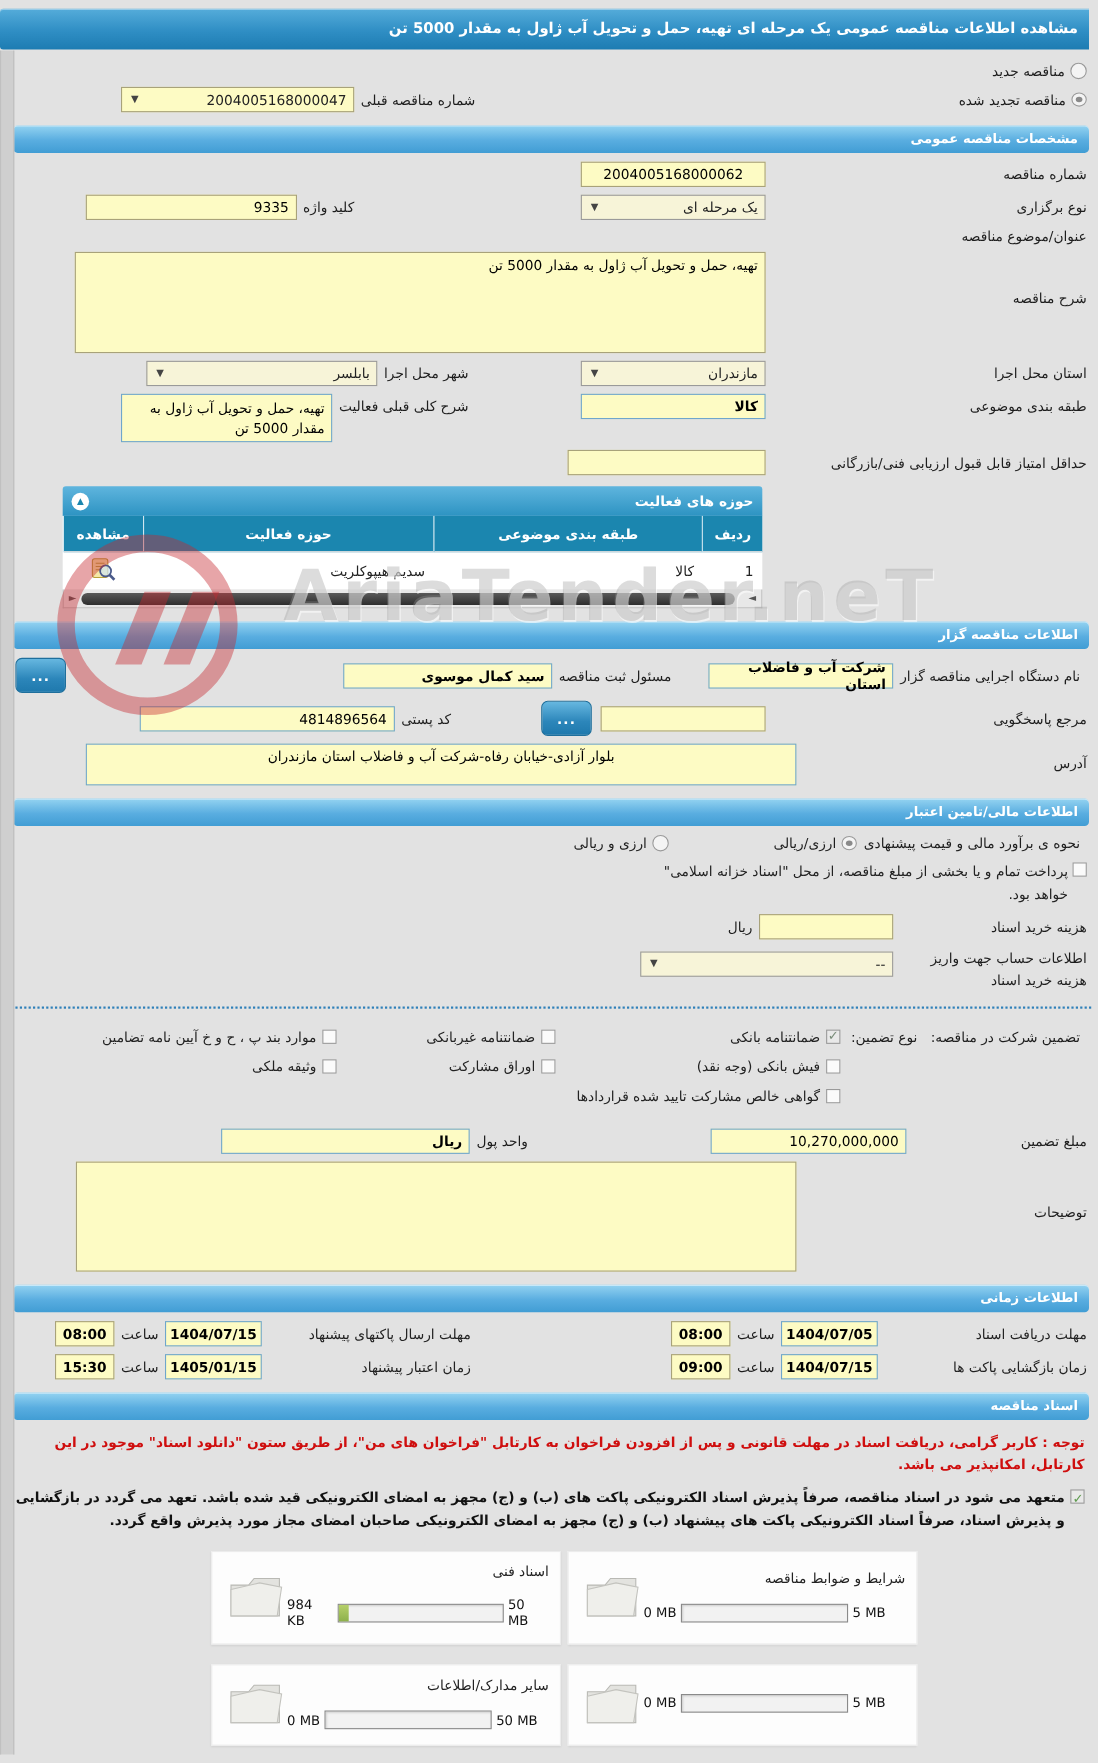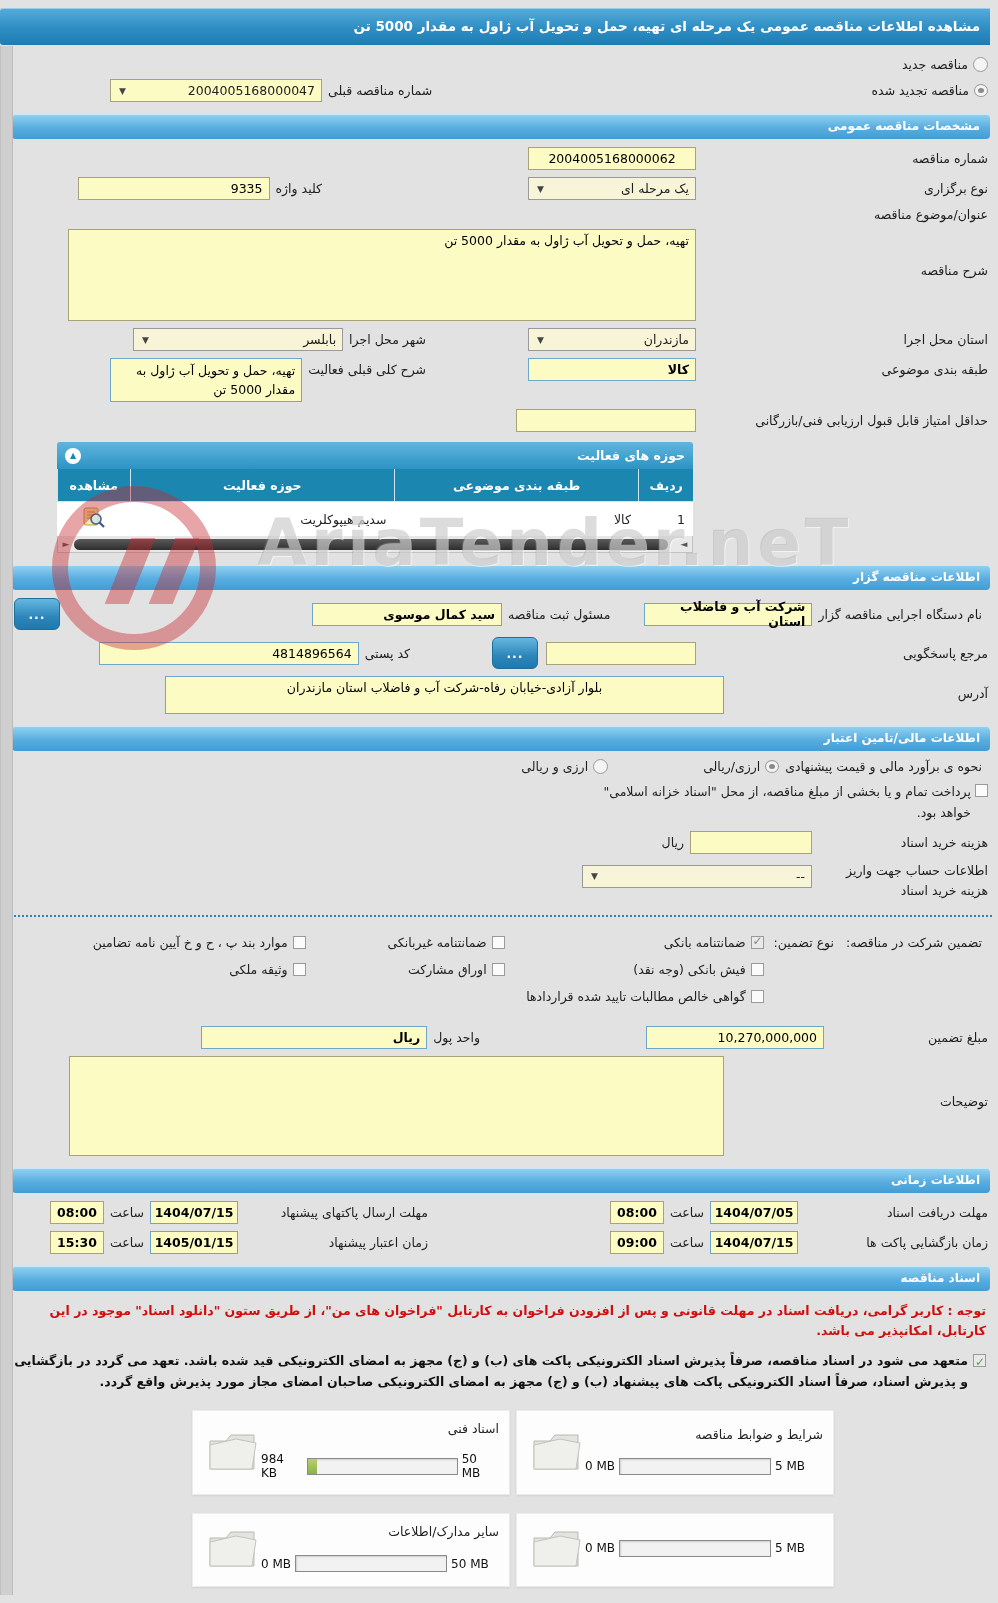--- a/index.html
+++ b/index.html
@@ -227,26 +227,26 @@
   <span class="fld hl b" style="width:190px;">سید کمال موسوی</span>
   <span class="dots-btn" style="margin-right:auto;">...</span>
 </div>
 
 <div class="row">
   <span class="lbl">مرجع پاسخگویی</span>
   <span class="fld" style="width:150px;"></span>
   <span class="dots-btn" style="margin-right:8px;">...</span>
   <span style="flex:0 0 76px;"></span>
   <span class="lbl auto">کد پستی</span>
-  <span class="fld hl" style="width:260px;justify-content:flex-start;">4814896564</span>
+  <span class="fld hl" style="width:232px;justify-content:flex-start;">4814896564</span>
 </div>
 
 <div class="row top-align">
   <span class="lbl" style="flex:0 0 260px;padding-top:10px;">آدرس</span>
-  <span class="fld hl area center" style="width:559px;height:38px;">بلوار آزادی-خیابان رفاه-شرکت آب و فاضلاب استان مازندران</span>
+  <span class="fld hl area center" style="width:646px;height:38px;">بلوار آزادی-خیابان رفاه-شرکت آب و فاضلاب استان مازندران</span>
 </div>
 
 <div class="section-bar">اطلاعات مالی/تامین اعتبار</div>
 
 <div class="row">
   <span class="lbl auto">نحوه ی برآورد مالی و قیمت پیشنهادی</span>
   <span class="radio sel"></span>
   <span class="muted">ارزی/ریالی</span>
   <span style="flex:0 0 95px;"></span>
   <span class="radio"></span>
@@ -297,21 +297,21 @@
     <span class="g-item">
         <span class="cb"></span>
         <span>اوراق مشارکت</span>
       </span>
     <span class="g-item">
         <span class="cb"></span>
         <span>وثیقه ملکی</span>
       </span>
     <span class="g-item">
         <span class="cb"></span>
-        <span>گواهی خالص مطالبات تایید شده قراردادها</span>
+        <span>گواهی خالص مشارکت تایید شده قراردادها</span>
       </span>
   </span>
 </div>
 
 <div class="row" style="margin-top:22px;">
   <span class="lbl" style="flex:0 0 160px;">مبلغ تضمین</span>
   <span class="fld hl" style="width:178px;justify-content:flex-start;">10,270,000,000</span>
   <span style="flex:0 0 160px;"></span>
   <span class="lbl auto">واحد پول</span>
   <span class="fld hl b" style="width:226px;justify-content:flex-start;">ریال</span>

